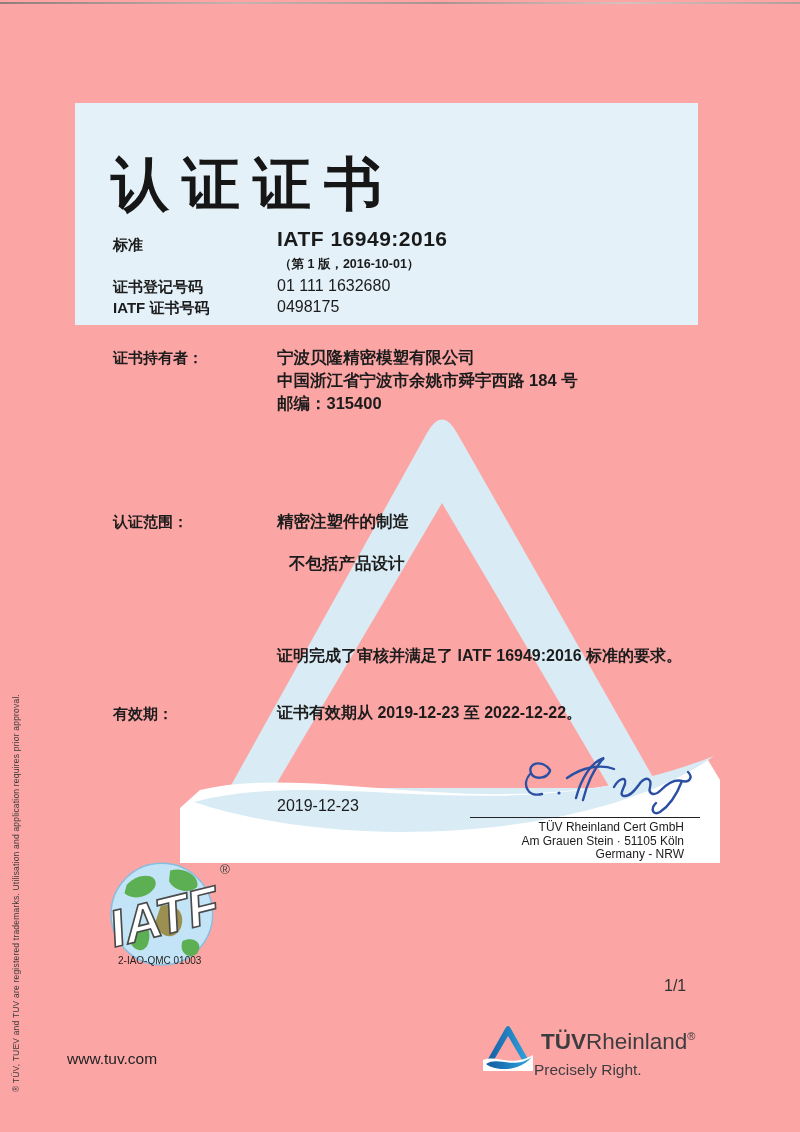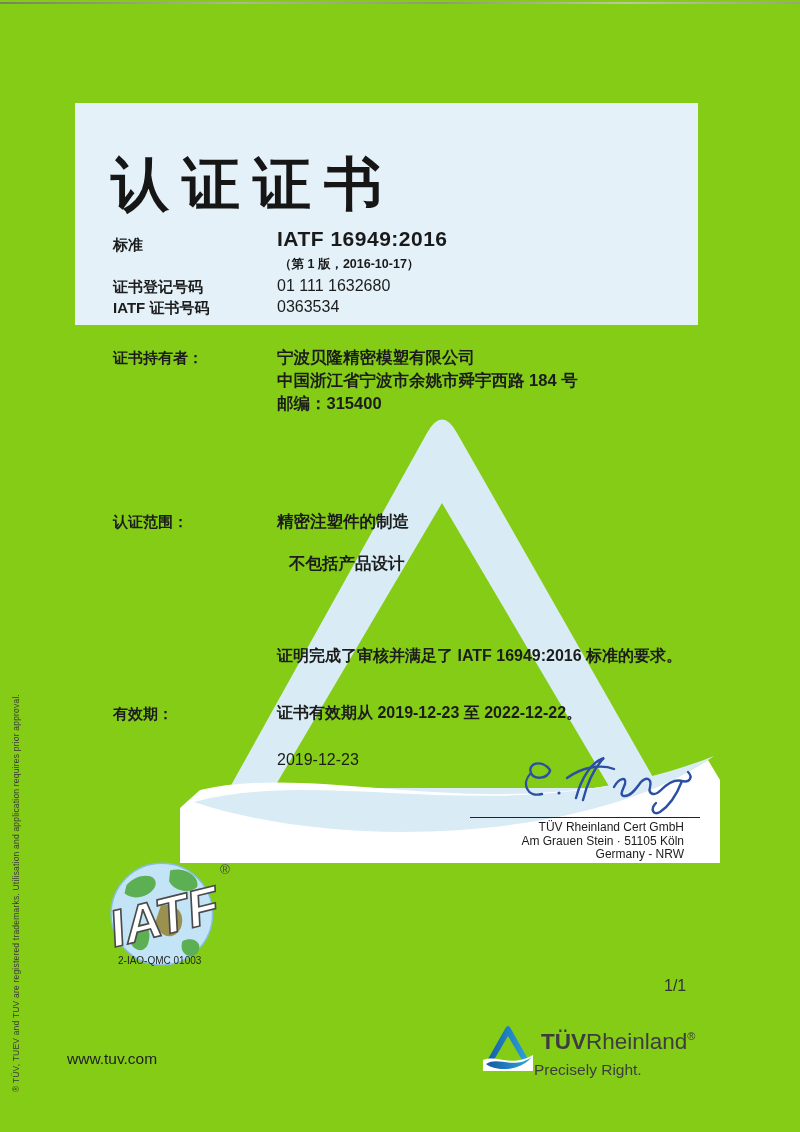--- a/index.html
+++ b/index.html
@@ -1,18 +1,18 @@
 <!DOCTYPE html>
 <html><head>
 <meta charset="utf-8">
 <style>
   html,body{margin:0;padding:0;background:#ffffff;}
   .page{
     position:relative;width:800px;height:1132px;overflow:hidden;
-    background:#84cc16;
+    background:#fca5a5;
     font-family:"Liberation Sans","DejaVu Sans",sans-serif;
     color:#1a1a1a;
   }
   .abs{position:absolute;}
   .scan-line{left:0;top:2px;width:100%;height:2px;
     background:linear-gradient(90deg,#6f6f6f,#b5b5b5 30%,#8c8c8c 55%,#c9c9c9 78%,#9a9a9a);
     opacity:.75;}
   .band{left:75px;top:103px;width:623px;height:222px;background:#e4f1f8;z-index:0;}
   .watermark{left:180px;top:388px;width:540px;height:475px;z-index:0;}
   .z{z-index:2;}
@@ -49,43 +49,43 @@
       Q28 441 44 410 Z
       M262 115 L430 400 L94 400 Z"></path>
     <path fill="#ffffff" d="M20 402 C150 372 320 446 528 372 L540 392 L540 475 L0 475 L0 420 Z"></path>
     <path fill="#d9ecf5" d="M14 414 C160 376 330 448 534 368 C420 450 170 466 14 414 Z"></path>
   </svg>
 
   <div class="abs z title">认证证书</div>
 
   <div class="abs z lbl" style="left:113px;top:236px;">标准</div>
   <div class="abs z std">IATF 16949:2016</div>
-  <div class="abs z edition">（第 1 版，2016-10-17）</div>
+  <div class="abs z edition">（第 1 版，2016-10-01）</div>
 
   <div class="abs z lbl" style="left:113px;top:278px;">证书登记号码</div>
   <div class="abs z val" style="left:277px;top:277px;">01 111 1632680</div>
 
   <div class="abs z lbl" style="left:113px;top:299px;">IATF 证书号码</div>
-  <div class="abs z val" style="left:277px;top:298px;">0363534</div>
+  <div class="abs z val" style="left:277px;top:298px;">0498175</div>
 
   <div class="abs z lbl" style="left:113px;top:349px;">证书持有者：</div>
   <div class="abs z valcn" style="left:277px;top:347px;">宁波贝隆精密模塑有限公司</div>
   <div class="abs z valcn" style="left:277px;top:370px;font-weight:600;">中国浙江省宁波市余姚市舜宇西路 184 号</div>
   <div class="abs z valcn" style="left:277px;top:393px;font-weight:600;">邮编：315400</div>
 
   <div class="abs z lbl" style="left:113px;top:513px;">认证范围：</div>
   <div class="abs z valcn" style="left:277px;top:511px;">精密注塑件的制造</div>
   <div class="abs z valcn" style="left:289px;top:553px;">不包括产品设计</div>
 
   <div class="abs z valcn" style="left:277px;top:646px;font-size:16px;">证明完成了审核并满足了 IATF 16949:2016 标准的要求。</div>
 
   <div class="abs z lbl" style="left:113px;top:705px;">有效期：</div>
   <div class="abs z valcn" style="left:277px;top:703px;font-size:16px;">证书有效期从 2019-12-23 至 2022-12-22。</div>
 
-  <div class="abs z val" style="left:277px;top:751px;">2019-12-23</div>
+  <div class="abs z val" style="left:277px;top:797px;">2019-12-23</div>
 
   <svg class="abs z" style="left:520px;top:752px;" width="178" height="66" viewBox="0 0 178 66" fill="none" stroke="#2b4fa3" stroke-width="2.4" stroke-linecap="round" xmlns="http://www.w3.org/2000/svg">
     <path d="M30 18 C22 7 7 11 11 21 C14 28 27 27 30 19 M11 21 C1 31 7 46 22 42"></path>
     <circle cx="39" cy="41" r="1.6" fill="#2b4fa3" stroke="none"></circle>
     <path d="M56 46 C61 27 71 10 84 6 C74 16 67 32 63 48"></path>
     <path d="M47 26 C62 15 81 12 94 17"></path>
     <path d="M94 35 C99 26 107 24 105 32 C103 38 99 43 104 44 C111 45 117 35 121 30 C127 24 132 27 130 35 C128 42 134 45 141 38 C149 30 155 27 162 29 C170 31 173 25 168 20"></path>
     <path d="M162 29 C157 42 149 54 140 60 C133 64 130 57 136 51"></path>
   </svg>
   <div class="abs z sig-line"></div>

